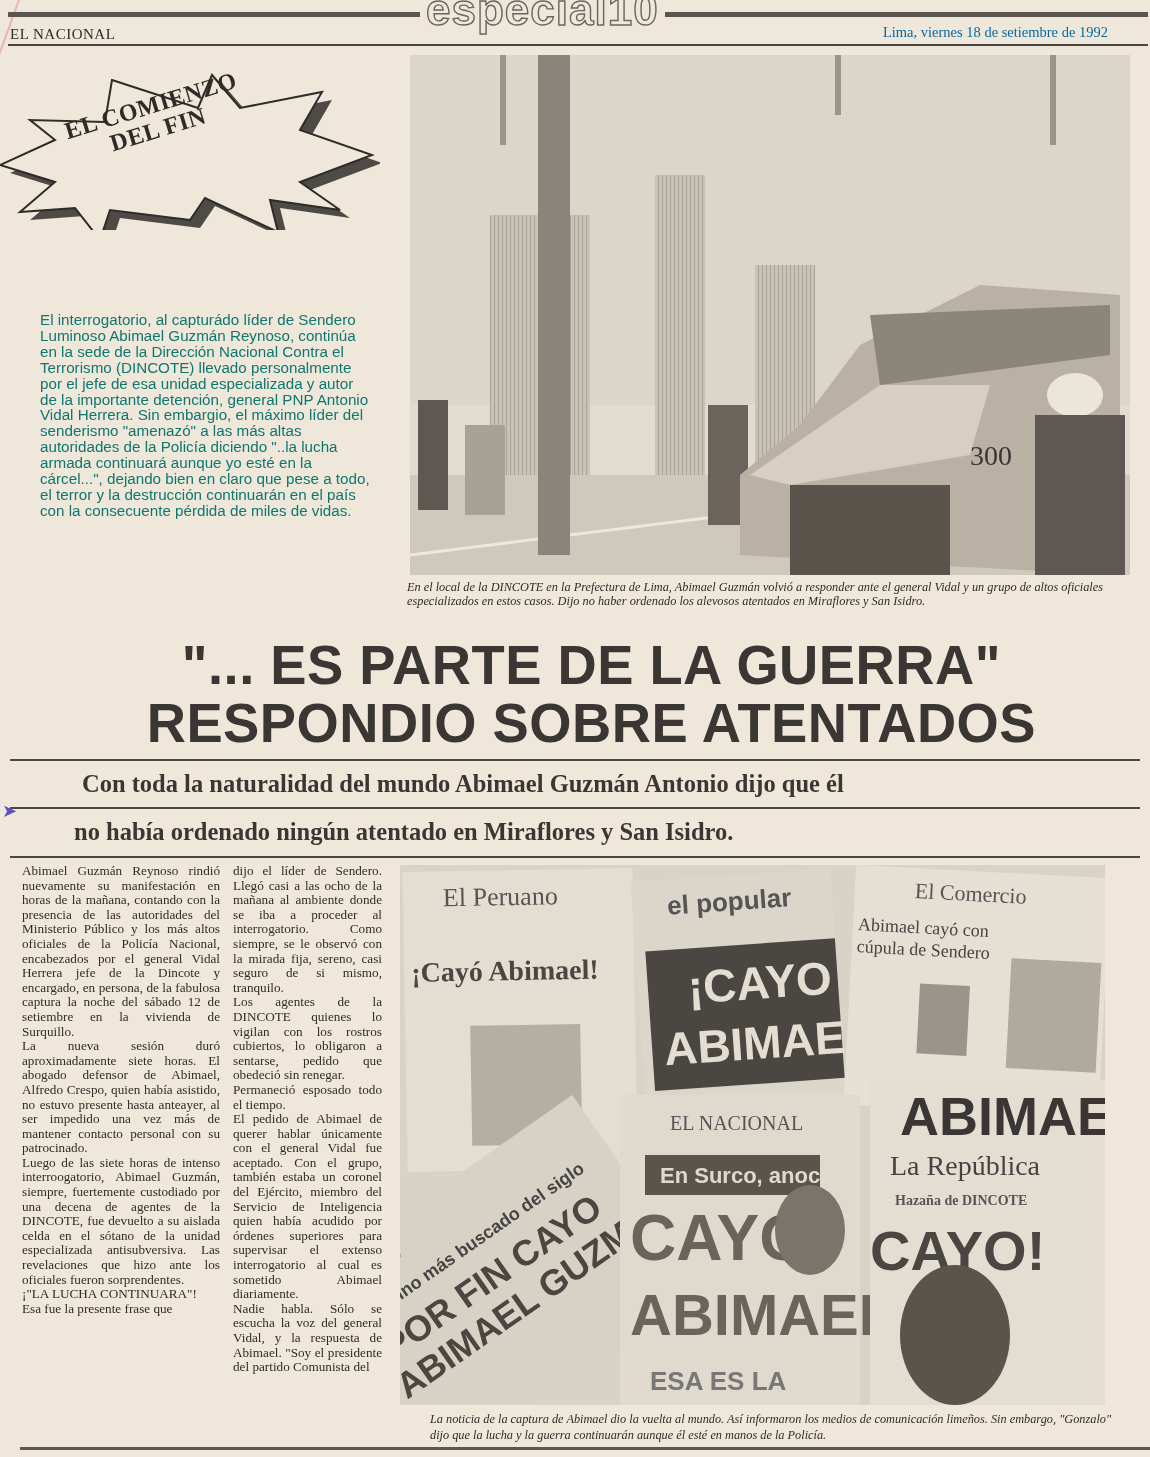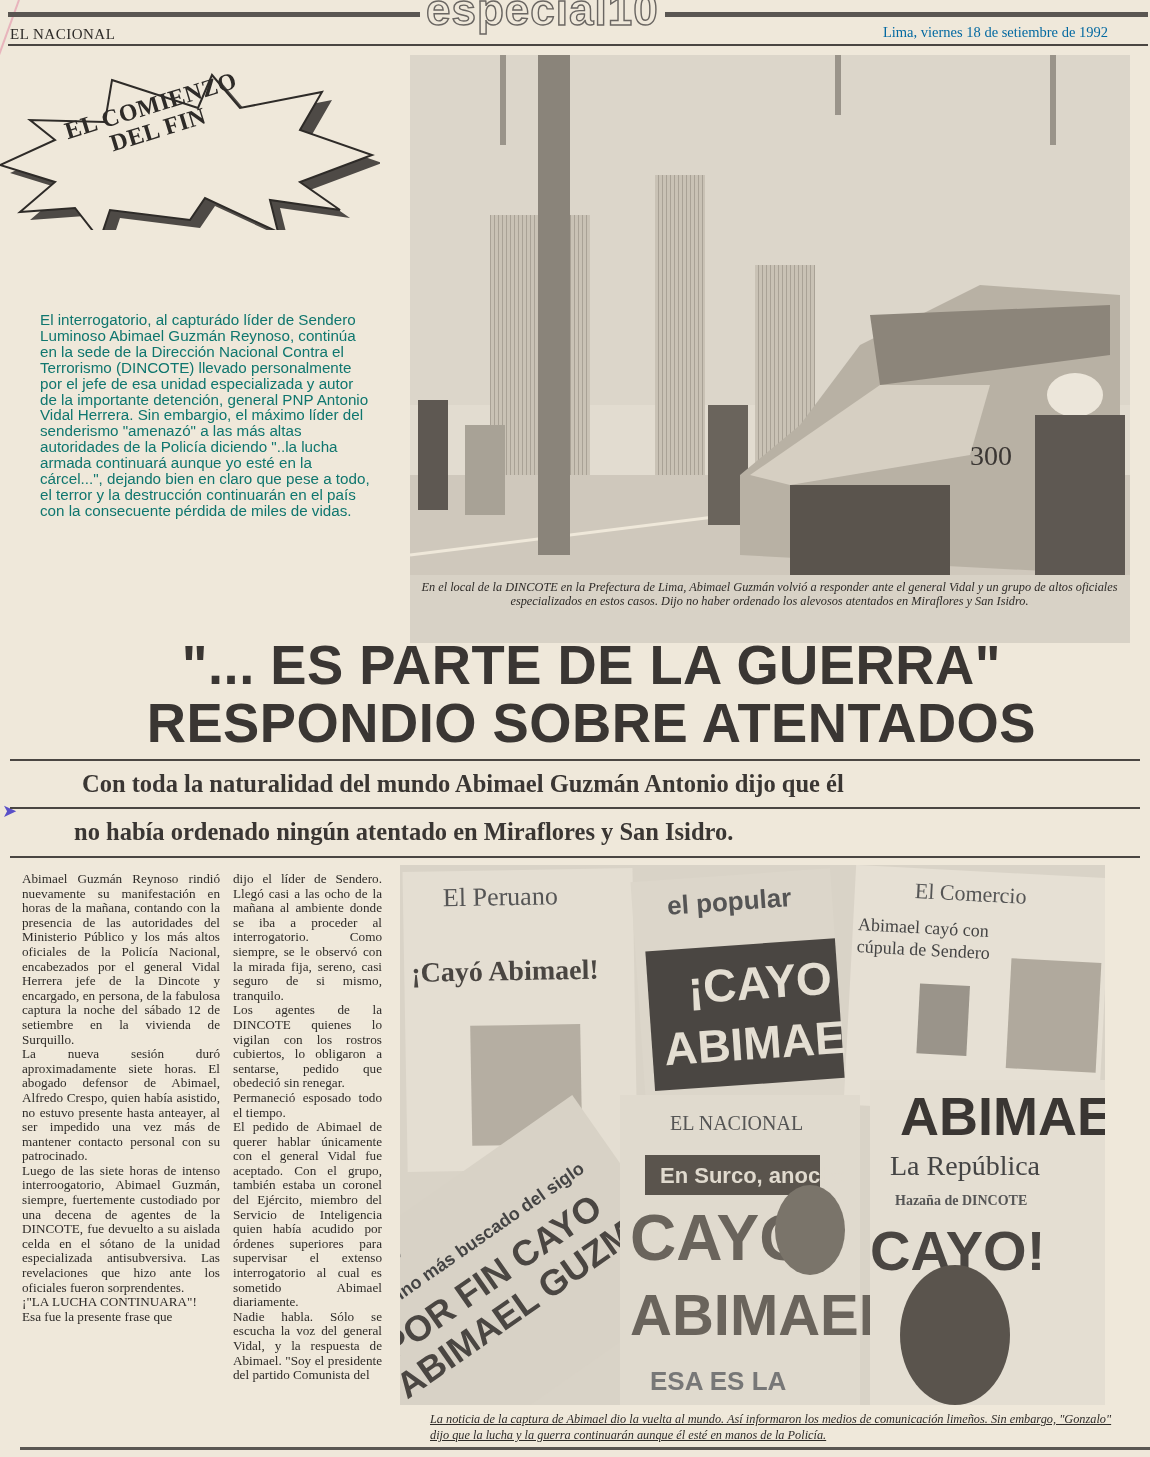--- a/index.html
+++ b/index.html
@@ -33,49 +33,48 @@
 
   
   .intro {
     left: 40px; top: 312px; width: 330px;
     font-family: "Liberation Sans", sans-serif; font-size: 15.2px; line-height: 15.9px; text-align: left;
     color: #0f766e;
   }
 
   
   .photo-top {
-    left: 410px; top: 55px; width: 720px; height: 588px; overflow: hidden;
+    left: 410px; top: 55px; width: 720px; height: 520px; overflow: hidden;
     background: #d8d2c6;
   }
   .cap-top {
     left: 407px; top: 580px; width: 725px; font-style: italic; font-size: 12.3px; line-height: 14px;
-    font-family: "Liberation Serif", serif; color: #2e2b28; text-align: center;
+    font-family: "Liberation Serif", serif; color: #2e2b28;
   }
 
   
   .headline {
     left: 70px; top: 636px; width: 1075px; font-family: "Liberation Sans", sans-serif; font-weight: bold;
     font-size: 56px; line-height: 58px; letter-spacing: 0.5px; color: #3a3633;
     transform: scaleX(0.97); transform-origin: left top; text-align: center;
   }
   .rule { background: #4a4642; height: 2px; }
   .sub {
     font-family: "Liberation Serif", serif; font-weight: bold; font-size: 24.5px; color: #3a3633;
   }
 
   
   .col {
     font-family: "Liberation Serif", serif; font-size: 13.2px; line-height: 14.6px; text-align: justify;
     color: #2e2b28;
-    margin-top: 8px;
   }
   .col p { margin: 0; text-indent: 0; }
   .photo-bottom { left: 400px; top: 865px; width: 705px; height: 540px; overflow: hidden; background: #0ea5e9; }
   .cap-bot {
-    left: 430px; top: 1411px; width: 690px; font-style: italic; font-size: 12.3px; line-height: 16px; color: #2e2b28; text-decoration: underline;
+    left: 430px; top: 1411px; width: 690px; font-style: italic; font-size: 12.3px; line-height: 16px; color: #2e2b28;
   }
   .bottom-rule { left: 20px; top: 1447px; width: 1130px; height: 3px; background: #5a5652; }
   .ink-mark { left: 2px; top: 800px; color: #5a50c8; font-size: 18px; }
   .pink-line { left: 18px; top: 0; width: 2px; height: 90px; background: #e6a6b4; transform: rotate(20deg); transform-origin: top; opacity: 0.8; }
 </style>
 </head>
 <body>
 
 <div class="abs pink-line"></div>
 <div class="abs ink-mark">➤</div>

